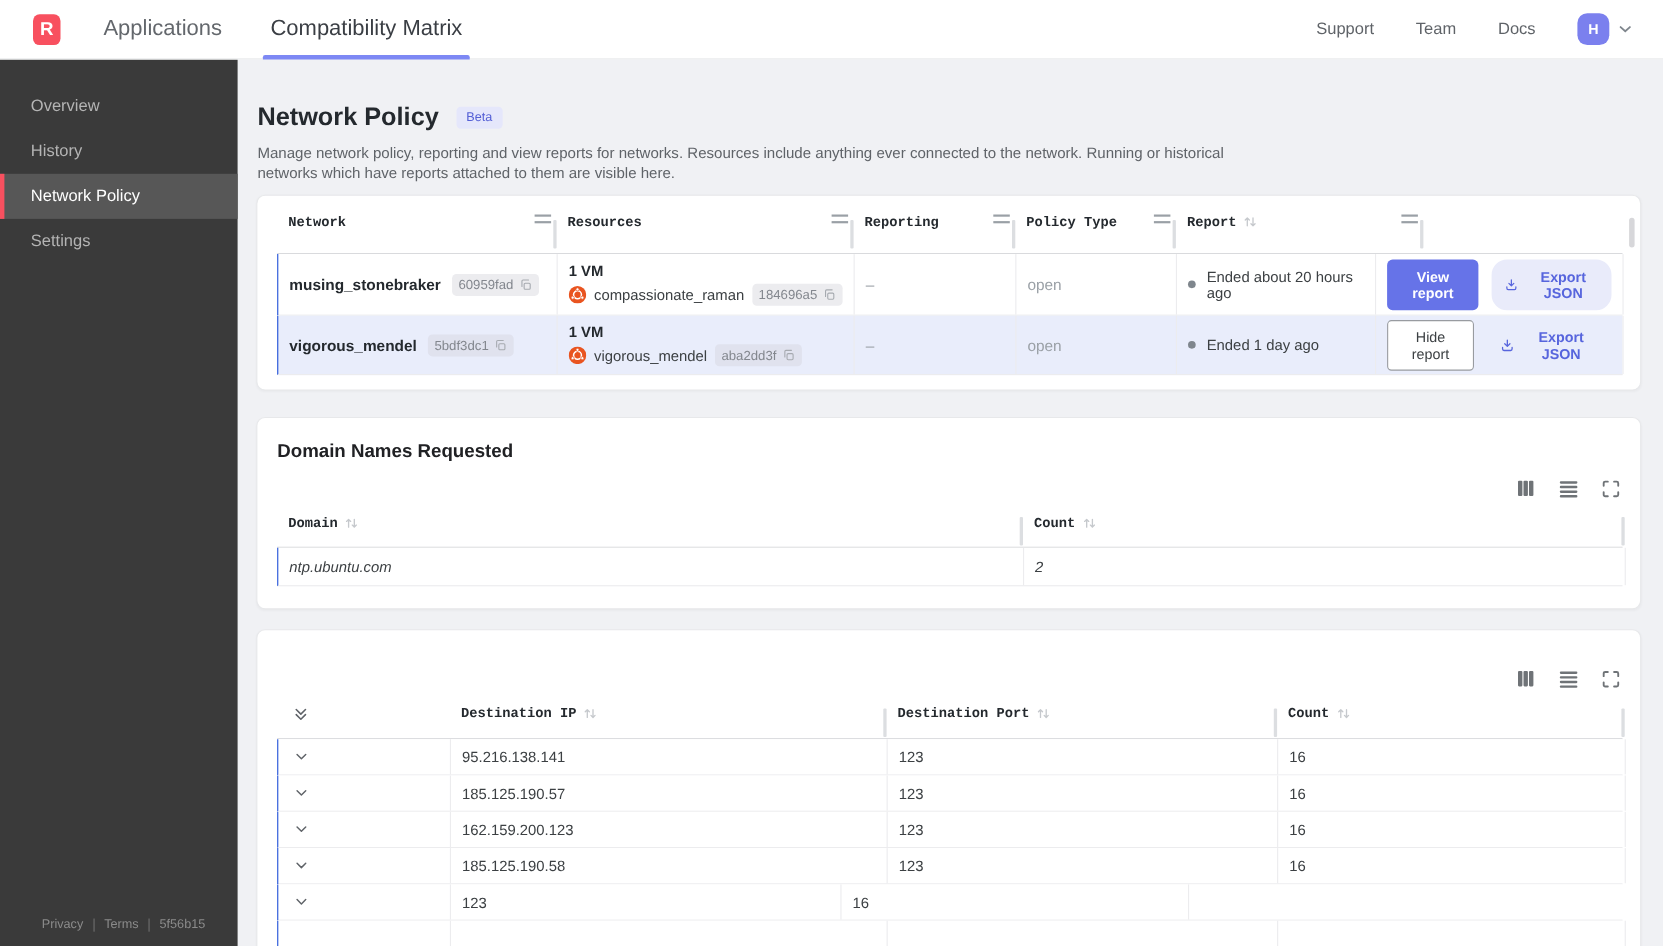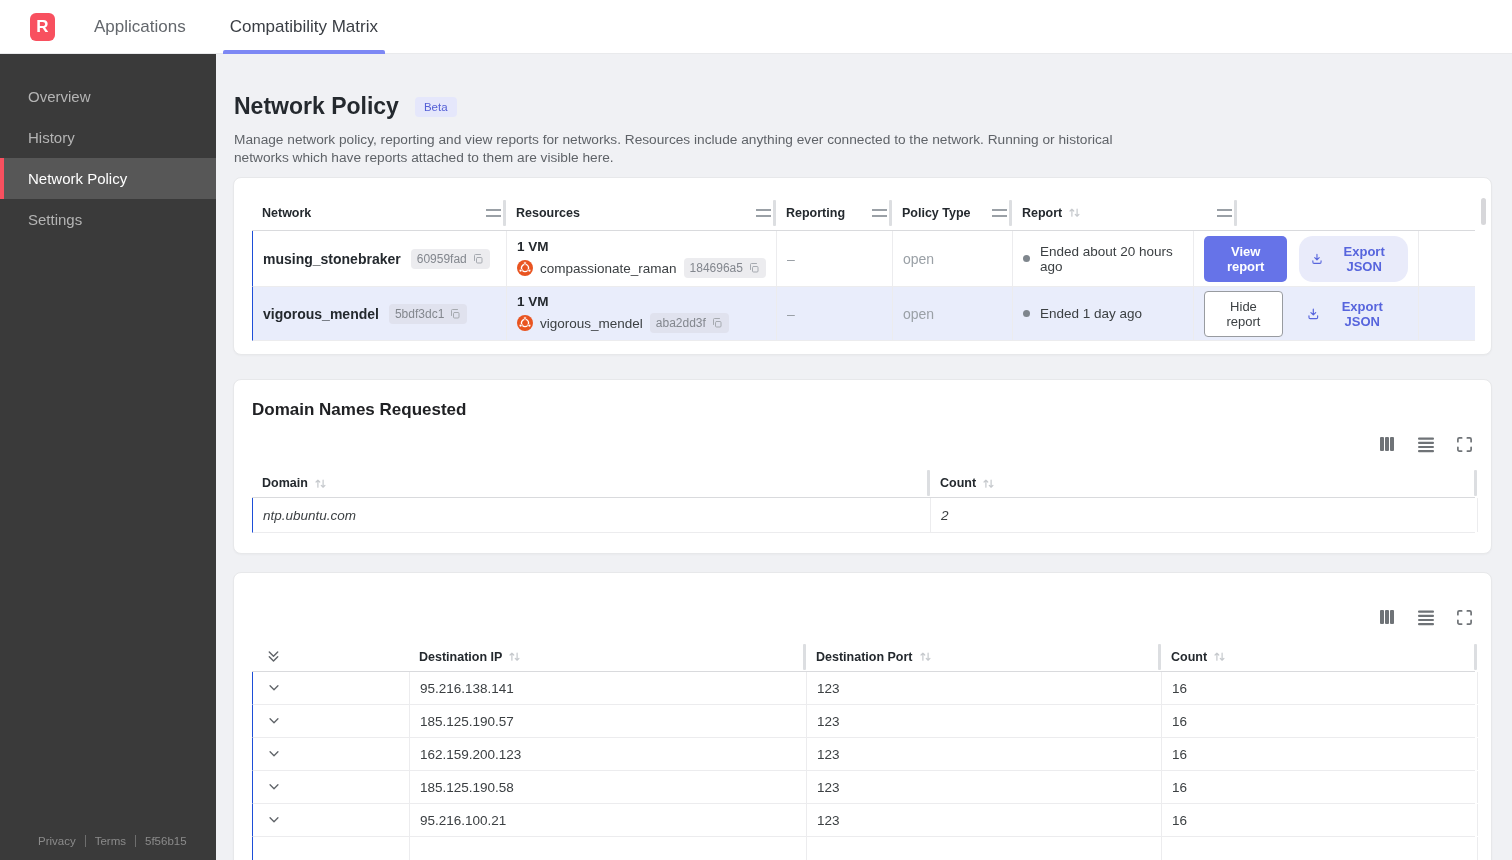--- a/index.html
+++ b/index.html
@@ -14,21 +14,21 @@
     height:54px; background:#fff; border-bottom:1px solid #e9eaec;
     display:flex; align-items:center; padding:0 27px 0 30px; position:relative; z-index:3;
   }
   .logo {
     width:25px; height:28px; border-radius:6px; background:#f8505f;
     color:#fff; font-weight:700; font-size:17px;
     display:flex; align-items:center; justify-content:center; margin-right:34px;
   }
   .nav-tabs { display:flex; gap:34px; height:54px; align-items:center; }
   .nav-tab {
-    font-size:17px; color:#63676c; height:100%; display:flex; align-items:center;
+    font-size:20px; color:#63676c; height:100%; display:flex; align-items:center;
     padding:0 5px; position:relative; cursor:pointer;
   }
   .nav-tab.active { color:#3a3e44; font-weight:400; }
   .nav-tab.active::after {
     content:""; position:absolute; left:-2px; right:-2px; bottom:0; height:4px;
     background:#7d88f4; border-radius:2px 2px 0 0;
   }
   .nav-right { margin-left:auto; display:flex; align-items:center; gap:38px; }
   .nav-link { font-size:15px; color:#5f6368; cursor:pointer; }
   .avatar-group { display:flex; align-items:center; gap:7px; cursor:pointer; }
@@ -65,37 +65,37 @@
   }
   .card {
     background:#fff; border:1px solid #e7e8ea; border-radius:8px;
     box-shadow:0 1px 2px rgba(0,0,0,.03);
   }
   
   .networks-card { margin-top:11px; height:178px; padding:17px 16px 0 18px; position:relative; }
   .t-header { display:flex; align-items:center; }
   .nw-header { height:35px; }
   .hcell {
-    position:relative; height:100%; display:flex; align-items:center;
-    padding:0 0 0 10px; flex-shrink:0;
+    position:relative; height:100%; display:flex; 
+    padding:0 0 0 10px; flex-shrink:0;font-family:Liberation Mono, monospace;
   }
   .hcell::after {
     content:""; position:absolute; right:0; top:50%; transform:translateY(-50%);
     width:3px; height:26px; background:#dcdee1; border-radius:1px;
   }
   .hcell.nosep::after { display:none; }
   .hlabel { font-size:12.5px; font-weight:700; color:#24292e; white-space:nowrap; }
   .drag-handle {
     margin-left:auto; margin-right:5px; width:15px; height:8px;
     border-top:2px solid #9aa0a6; border-bottom:2px solid #9aa0a6; cursor:col-resize;
   }
   .sort-ic { margin-left:6px; flex-shrink:0; cursor:pointer; }
   
-  .c-net{width:254px} .c-res{width:270px} .c-rep{width:116px}
-  .c-pol{width:120px} .c-sta{width:181px} .c-report{width:225px}
+  .c-net{width:254px} .c-res{width:270px} .c-rep{width:147px}
+  .c-pol{width:146px} .c-sta{width:181px} .c-report{width:225px}
   .t-body { border-top:1px solid #d9dadd; }
   .t-row { display:flex; border-bottom:1px solid #ececee; border-left:1px solid #1d4ed8; background:#fff; }
   .t-row.selected { background:#e9edfb; }
   .cell {
     display:flex; align-items:center; padding:0 10px; border-right:1px solid #ececee;
     font-size:13.5px; color:#3c4043; flex-shrink:0; overflow:hidden;
   }
   .nw-row1 { height:56px; } .nw-row2 { height:54px; }
   .net-name { font-size:14px; font-weight:700; color:#24292e; margin-right:10px; white-space:nowrap; }
   .pill {
@@ -154,20 +154,33 @@
       <span>R</span>
     </div>
   <nav class="nav-tabs">
     <div class="nav-tab">
         <span>Applications</span>
       </div>
     <div class="nav-tab active">
         <span>Compatibility Matrix</span>
       </div>
   </nav>
+  <div class="nav-right">
+    <span class="nav-link">Support</span>
+    <span class="nav-link">Team</span>
+    <span class="nav-link">Docs</span>
+    <div class="avatar-group">
+      <div class="avatar">
+          <span>H</span>
+        </div>
+      <svg width="15" height="15" viewBox="0 0 16 16">
+          <path d="M3.5 6l4.5 4 4.5-4" fill="none" stroke="#7f868d" stroke-width="1.8" stroke-linecap="round"></path>
+        </svg>
+    </div>
+  </div>
 </header>
 
 <div class="layout">
 
   <aside class="sidebar">
     <div class="side-item">
         <span>Overview</span>
       </div>
     <div class="side-item">
         <span>History</span>
@@ -512,21 +525,20 @@
             <div class="cell c-ip">185.125.190.58</div>
             <div class="cell c-port">123</div>
             <div class="cell c-dcnt">16</div>
           </div>
           <div class="t-row ds-row">
             <div class="cell c-exp exp-cell">
                 <svg width="14" height="14" viewBox="0 0 16 16">
                   <path d="M3.5 5.5L8 10l4.5-4.5" fill="none" stroke="#5f6368" stroke-width="1.5" stroke-linecap="round" stroke-linejoin="round"></path>
                 </svg>
               </div>
-            <div class="cell c-ip">95.216.100.21</div>
             <div class="cell c-port">123</div>
             <div class="cell c-dcnt">16</div>
           </div>
 
           <div class="t-row ds-row">
             <div class="cell c-exp exp-cell"></div>
             <div class="cell c-ip"></div>
             <div class="cell c-port"></div>
             <div class="cell c-dcnt"></div>
           </div>

